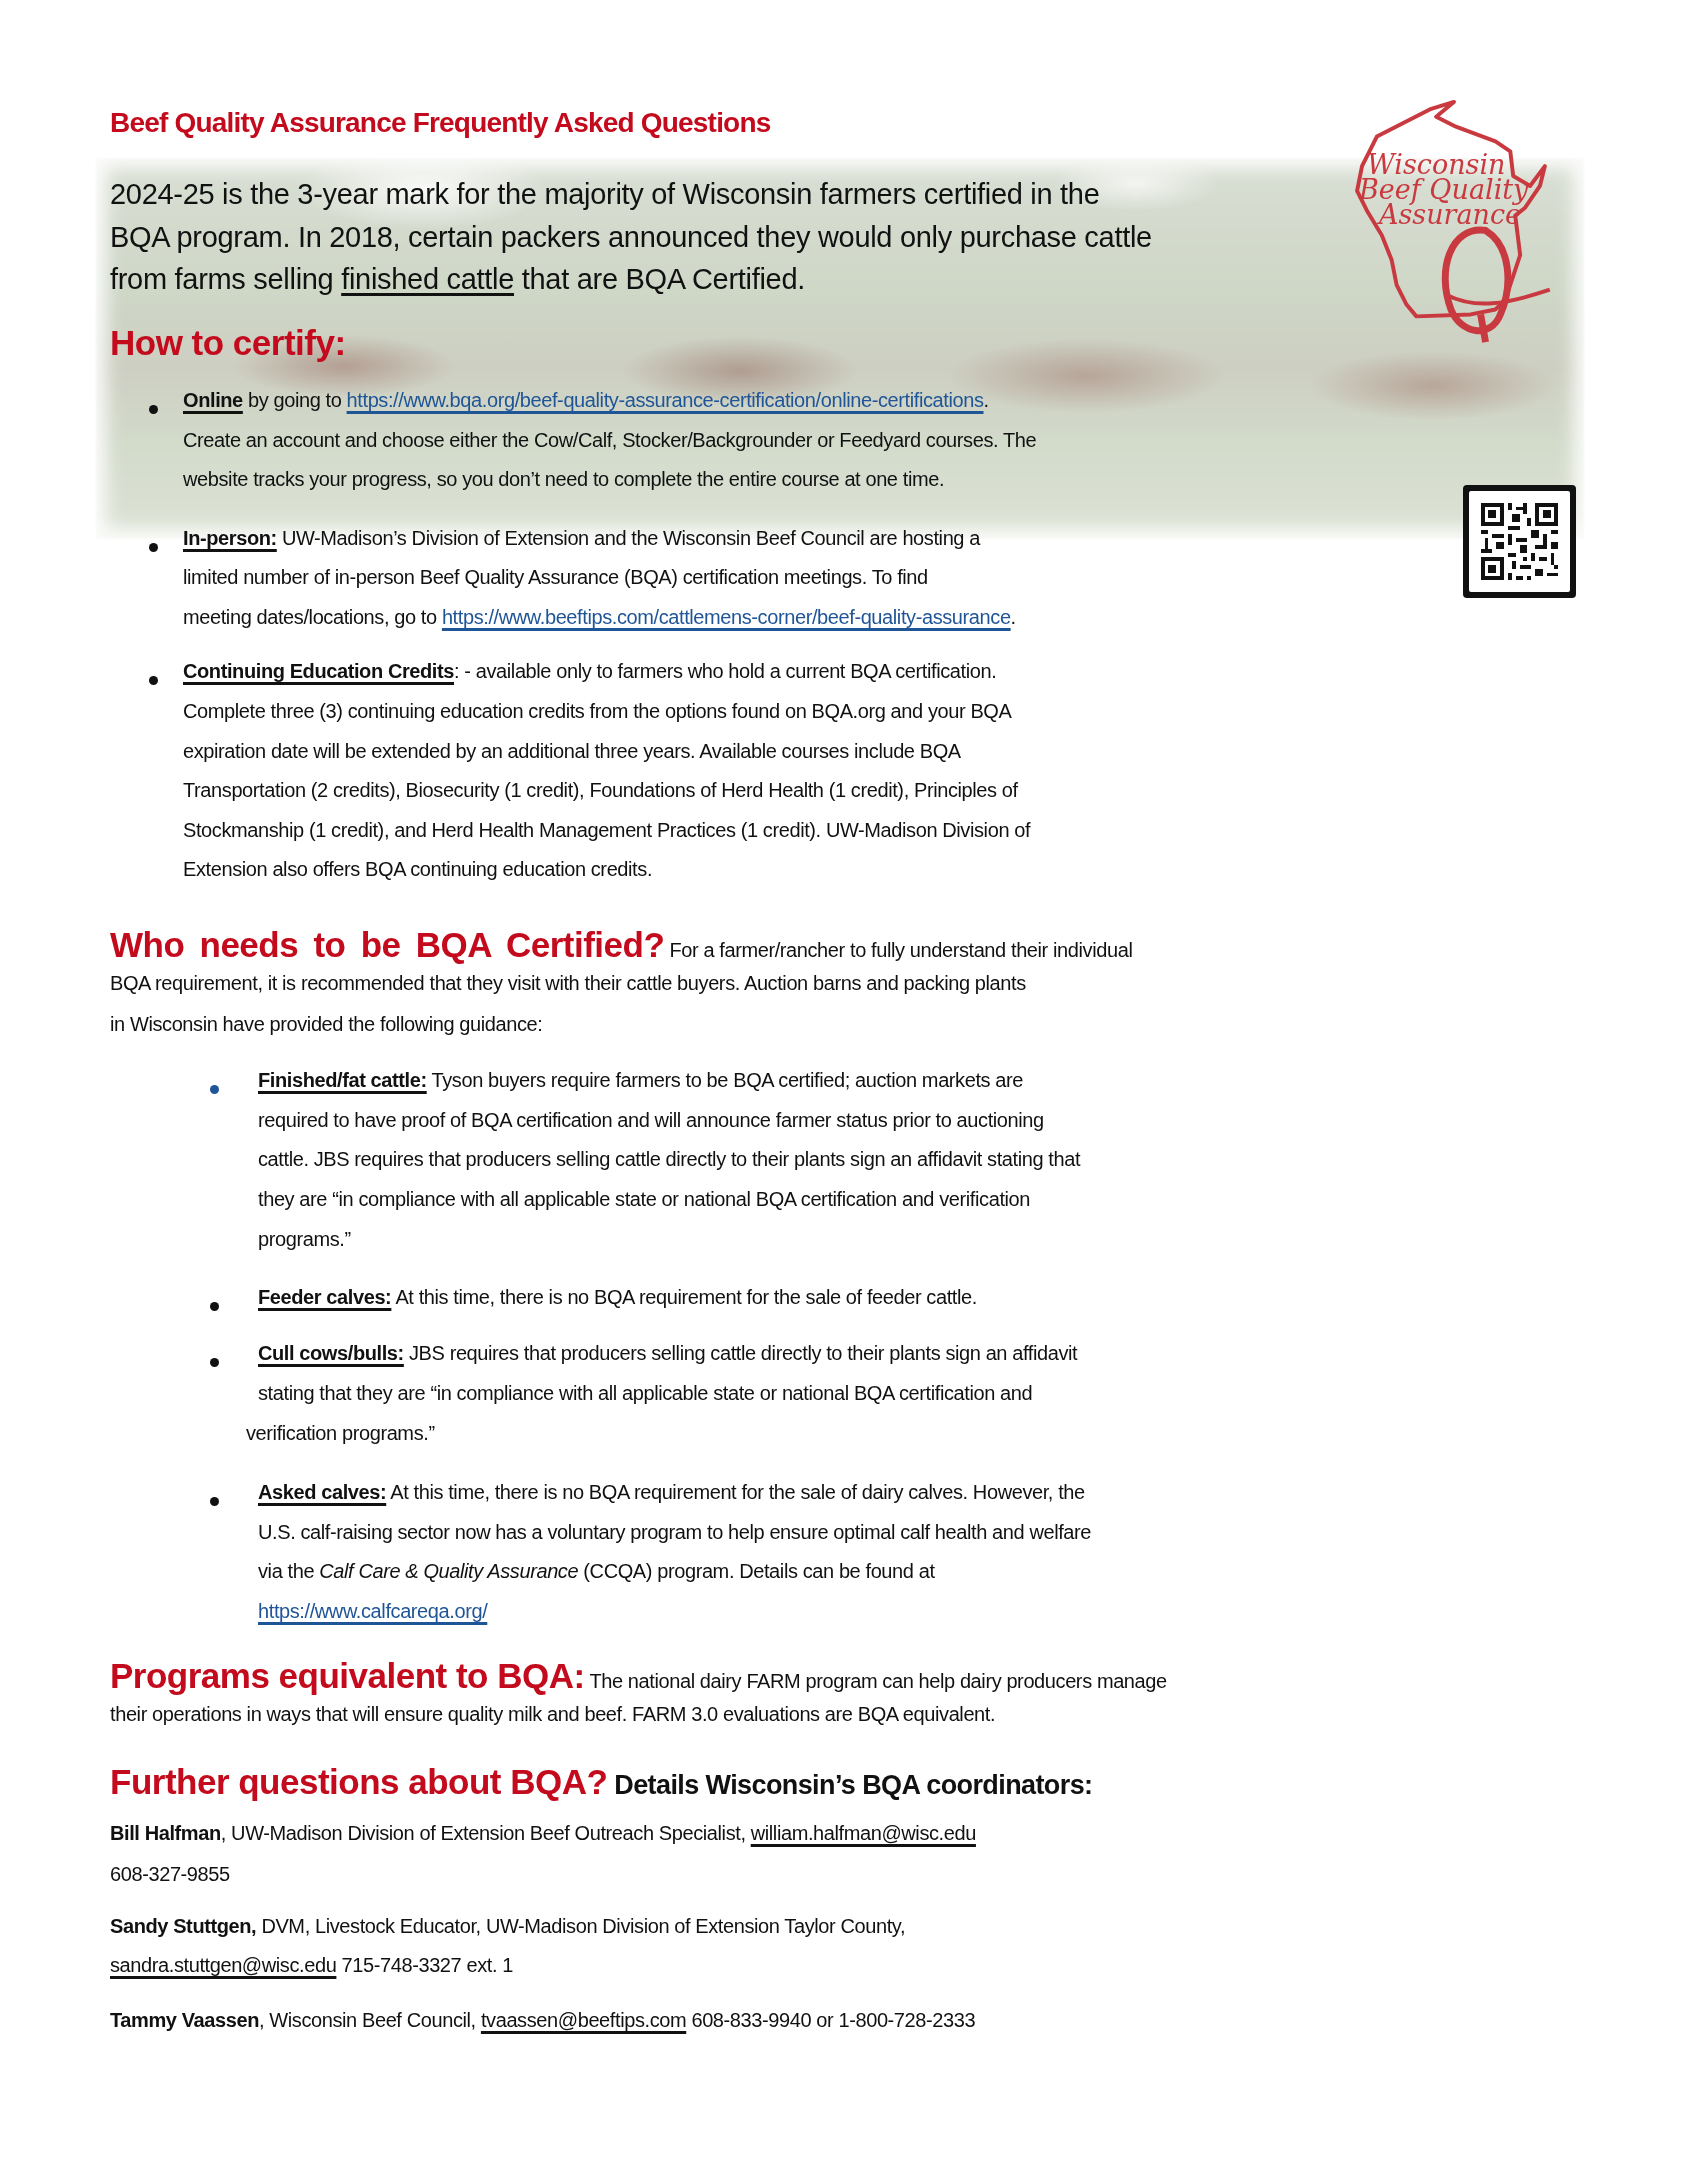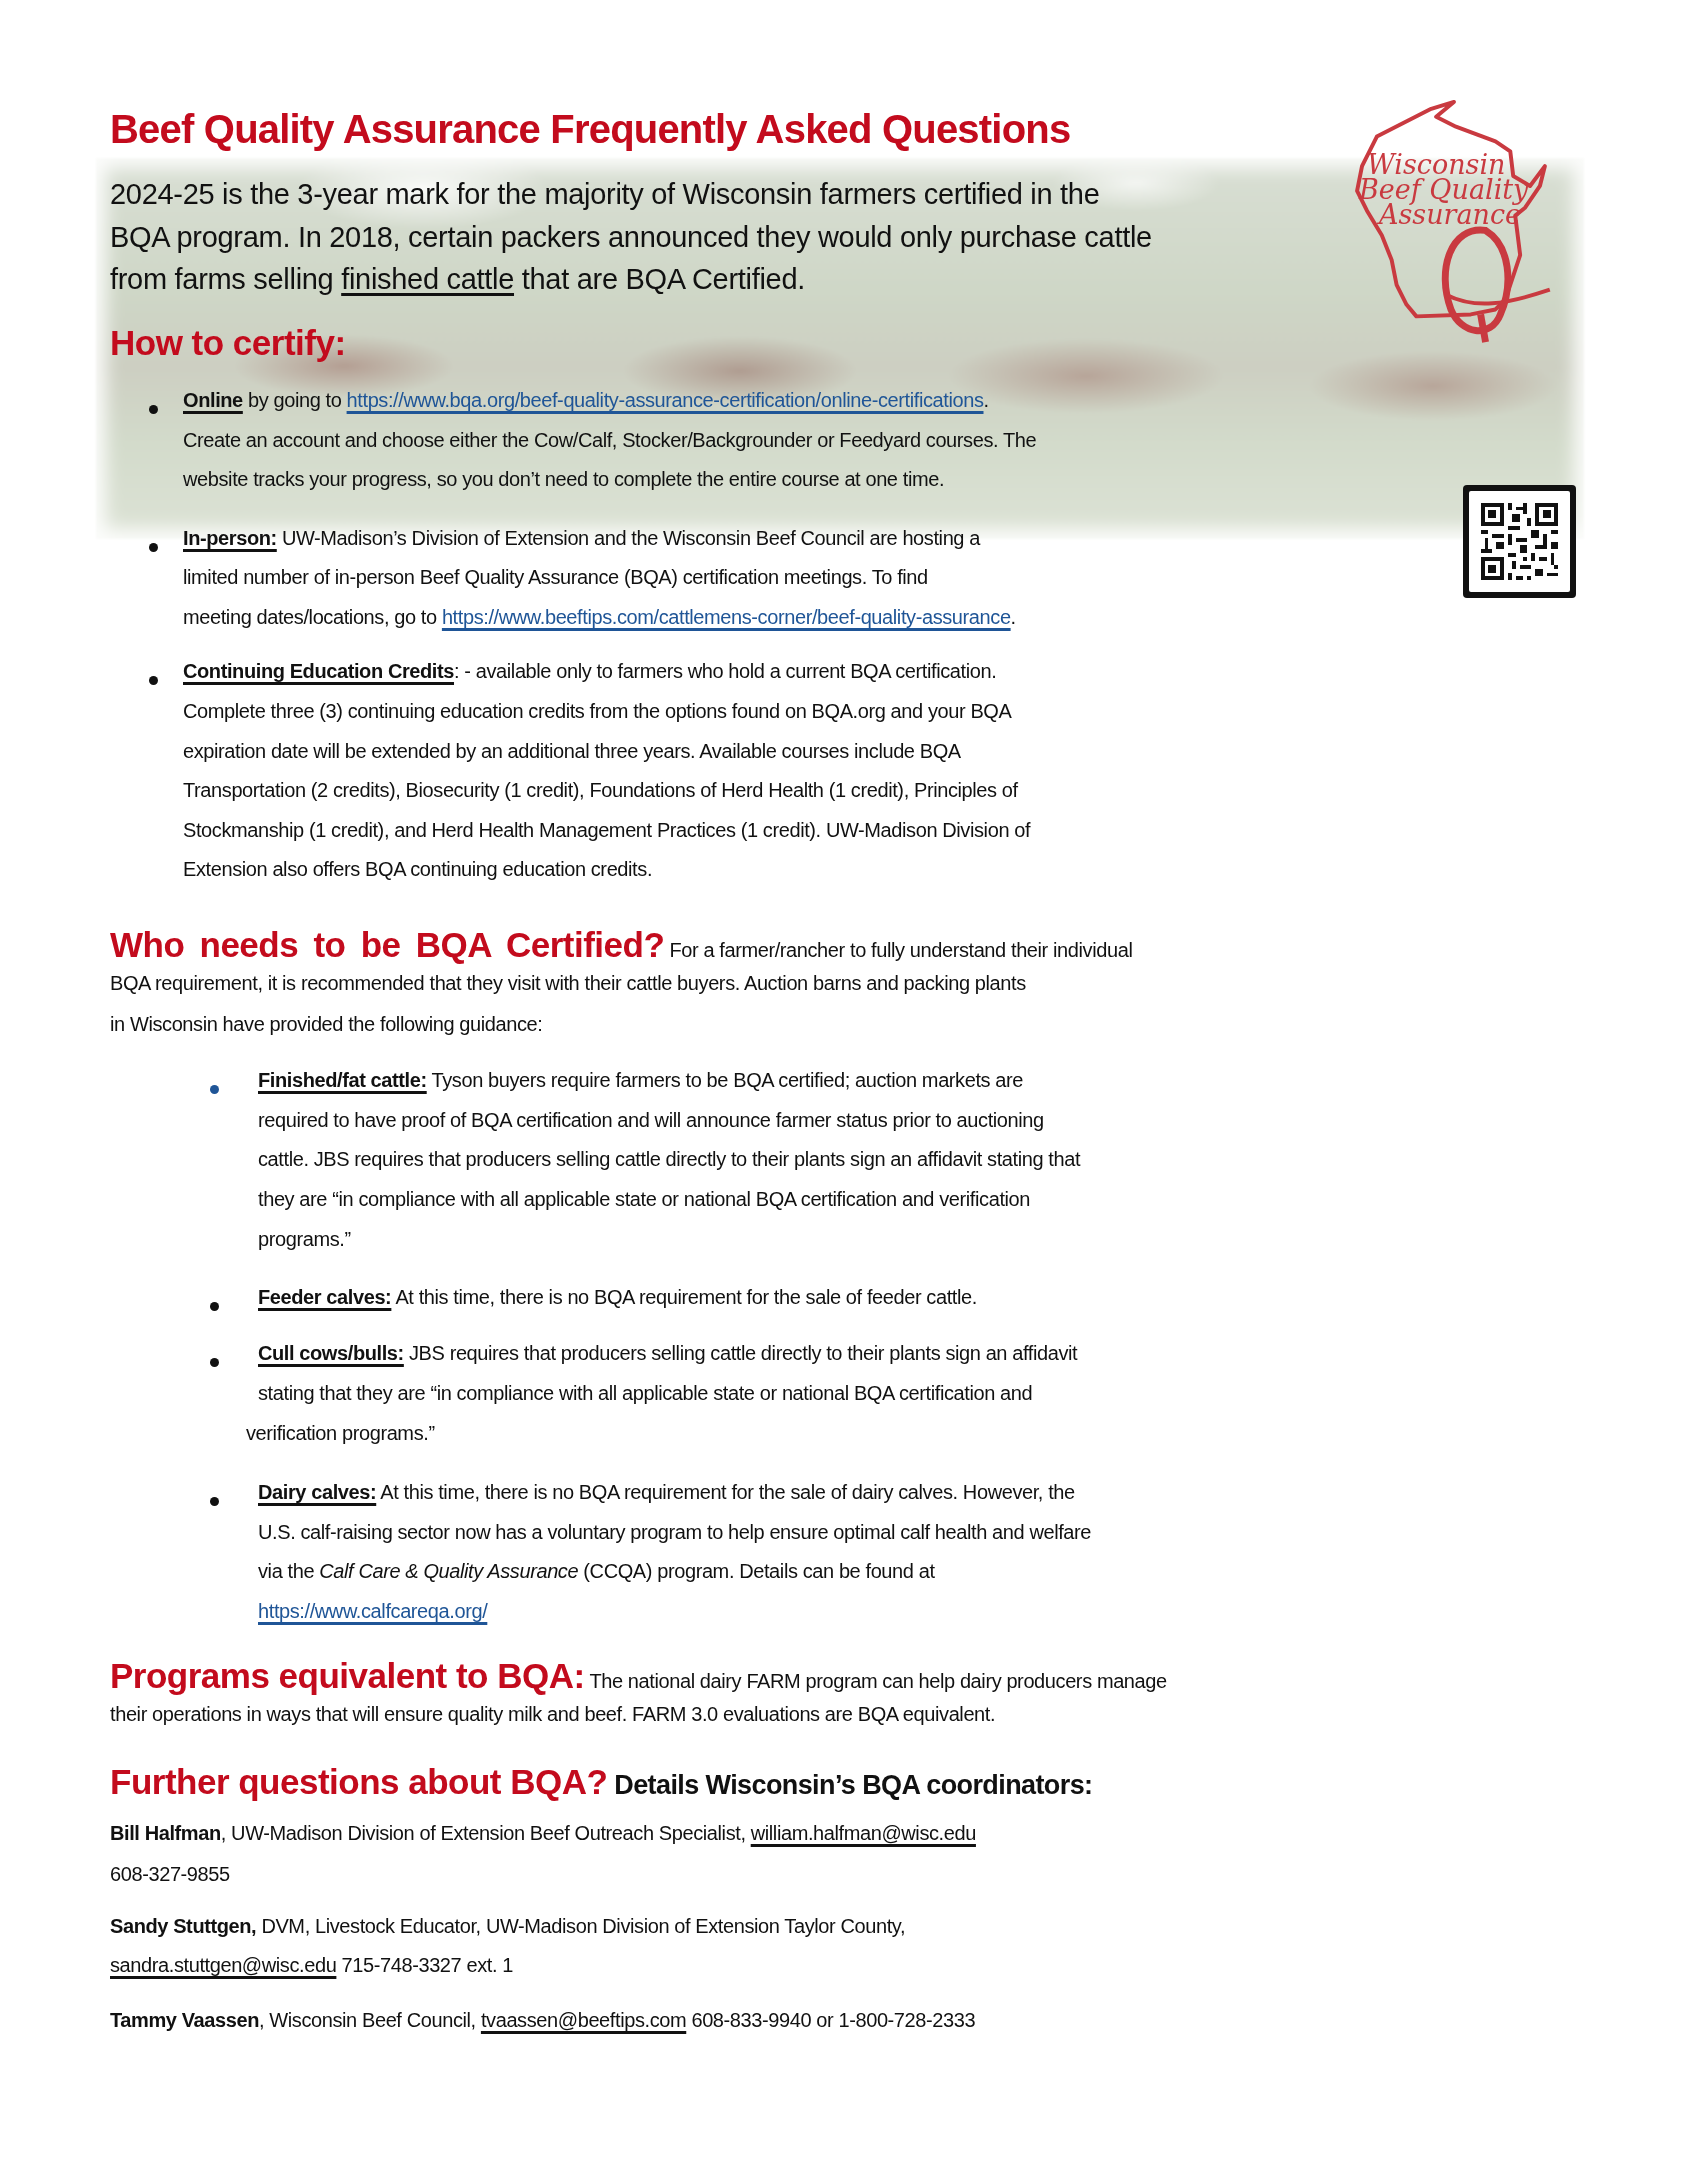--- a/index.html
+++ b/index.html
@@ -25,21 +25,21 @@
   .logo .wi1, .logo .wi2, .logo .wi3 {
     position:absolute; font-family:"DejaVu Serif", serif; font-style:italic; color:#c93a40;
     white-space:nowrap; font-size:27px; line-height:1;
   }
   .qr {
     position:absolute; left:1463px; top:485px; width:113px; height:113px;
     background:#111; border-radius:4px; box-sizing:border-box; padding:6px;
   }
   .qr-inner { width:100%; height:100%; background:#fff; border-radius:2px; position:relative; }
   .txt { position:absolute; white-space:nowrap; }
-  .h-title { font-weight:bold; color:#c30b1d; font-size:40px; letter-spacing:-0.8px; }
+  .h-title { font-weight:bold; color:#c30b1d; font-size:28px; letter-spacing:-0.8px; }
   .h-red { font-weight:bold; color:#c30b1d; font-size:35px; letter-spacing:-0.5px; }
   .body { font-size:29px; letter-spacing:-0.3px; }
   .body-sm { font-size:20px; letter-spacing:-0.4px; }
   .b { font-weight:bold; }
   .u { text-decoration:underline; text-decoration-thickness:3px; text-underline-offset:4px; }
   .link { color:#1f5597; text-decoration:underline; text-decoration-color:#1f5597; text-decoration-thickness:3px; text-underline-offset:4px; }
   .dot { position:absolute; width:9px; height:9px; border-radius:50%; background:#111; }
   .dot.blue { background:#1f5597; }
   .it { font-style:italic; }
 </style>
@@ -168,21 +168,21 @@
 
 <div class="dot" style="left:210px; top:1358px;"></div>
 <div class="txt body-sm" style="left:258px; top:1342px;">
   <span class="b u">Cull cows/bulls:</span><span> JBS requires that producers selling cattle directly to their plants sign an affidavit</span>
 </div>
 <div class="txt body-sm" style="left:258px; top:1382px;">stating that they are “in compliance with all applicable state or national BQA certification and</div>
 <div class="txt body-sm" style="left:246px; top:1422px;">verification programs.”</div>
 
 <div class="dot" style="left:210px; top:1497px;"></div>
 <div class="txt body-sm" style="left:258px; top:1481px;">
-  <span class="b u">Dairy calves:</span><span> At this time, there is no BQA requirement for the sale of dairy calves.  However, the</span>
+  <span class="b u">Asked calves:</span><span> At this time, there is no BQA requirement for the sale of dairy calves.  However, the</span>
 </div>
 <div class="txt body-sm" style="left:258px; top:1521px;">U.S. calf-raising sector now has a voluntary program to help ensure optimal calf health and welfare</div>
 <div class="txt body-sm" style="left:258px; top:1560px;">
   <span>via the </span><span class="it">Calf Care &amp; Quality Assurance</span><span> (CCQA) program. Details can be found at</span>
 </div>
 <div class="txt body-sm" style="left:258px; top:1600px;">
   <span class="link">https://www.calfcareqa.org/</span>
 </div>
 
 <div class="txt" style="left:110px; top:1656px;">

